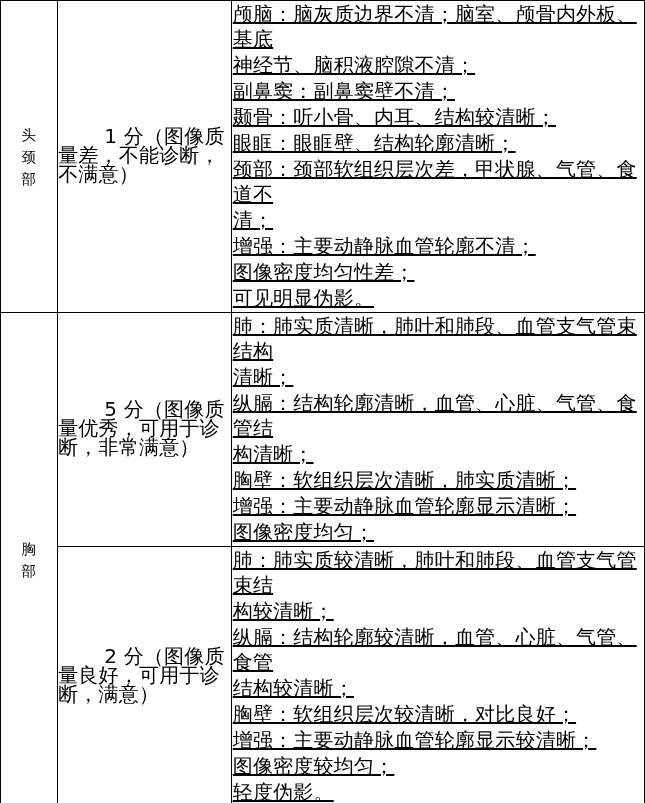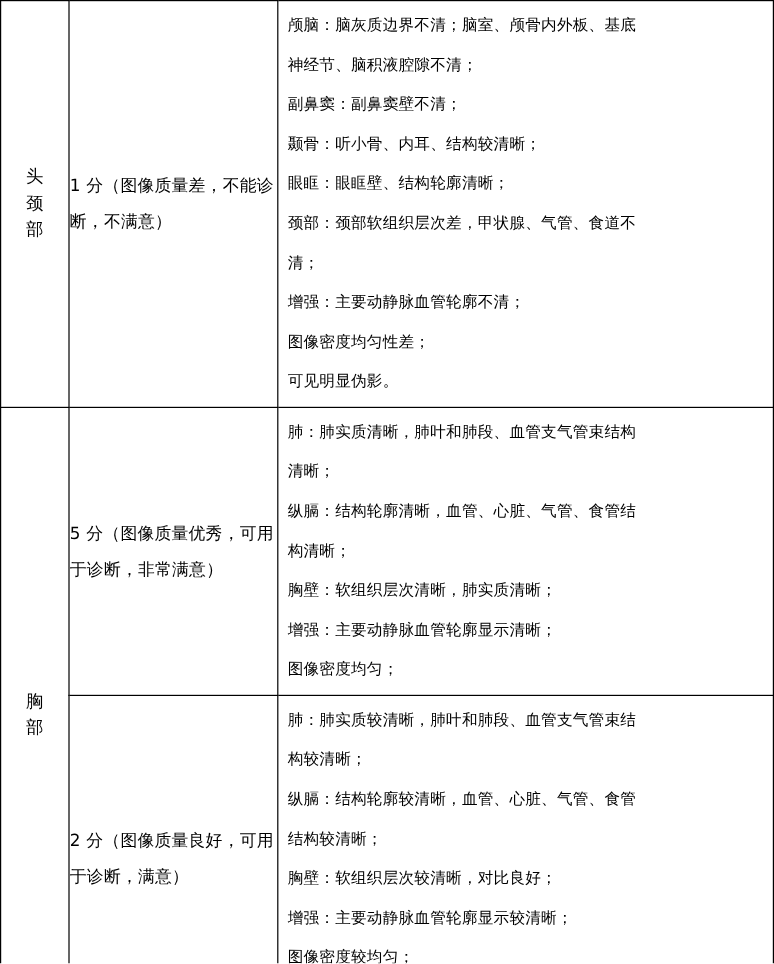--- a/index.html
+++ b/index.html
@@ -45,37 +45,39 @@
     padding: 6px 7px 6px 8px;
   }
   .region-label {
     font-size: 14.5px;
     line-height: 21px;
     letter-spacing: 0.5px;
     word-break: break-all;
     display: block;
   }
   .score-text {
-    font-size: 14px;
-    line-height: 30px;
+    font-size: 20px;
+    line-height: 17px;
     letter-spacing: 0.2px;
     word-break: break-all;
+    margin-left: 46px;
   }
   .detail-list {
     margin: 0;
     padding: 0;
     list-style: none;
   }
   .detail-list li {
-    font-size: 13px;
+    font-size: 20px;
     line-height: 25px;
     letter-spacing: 0.2px;
     word-break: break-all;
-    margin: 8px;
+    margin: 1px;
     padding: 0;
+    text-decoration: underline;
   }
   
   .vertical-chars {
     display: block;
     font-size: 14.5px;
     line-height: 22px;
     text-align: center;
   }
 </style>
 </head>

